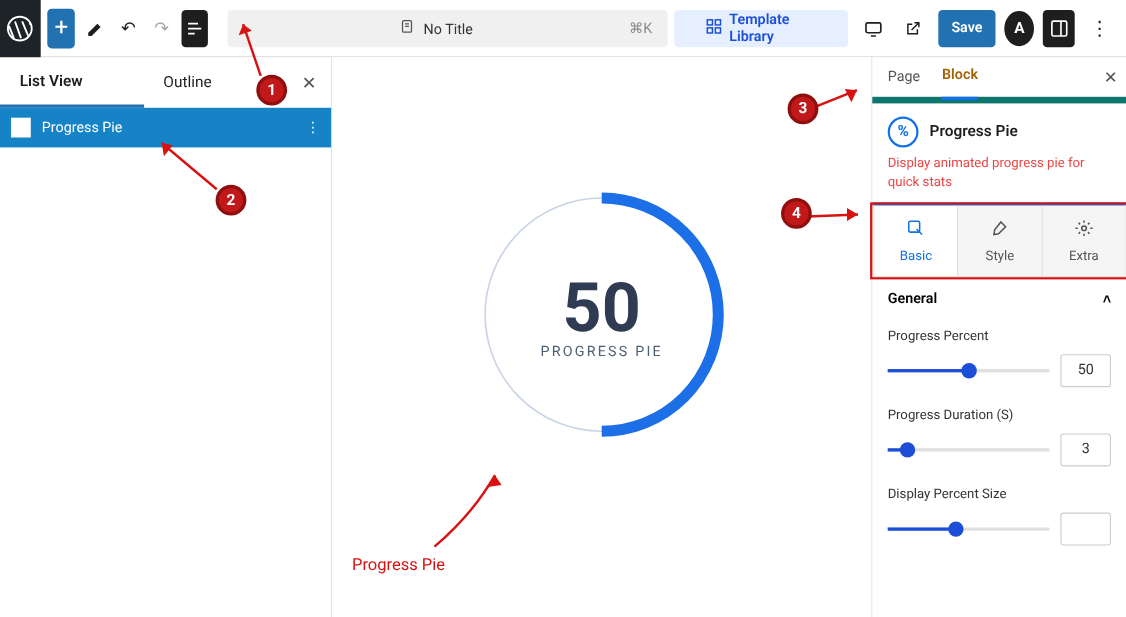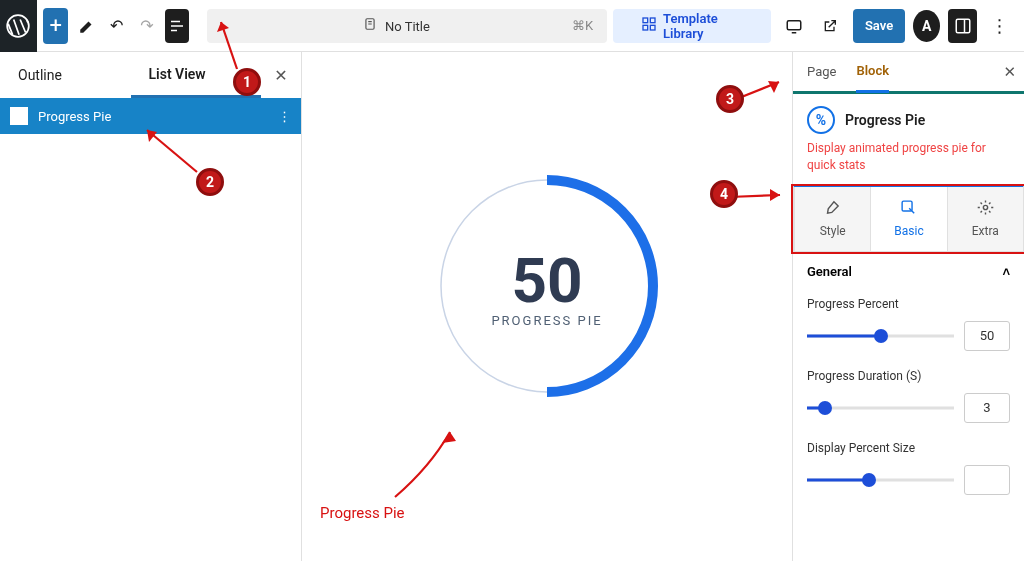--- a/index.html
+++ b/index.html
@@ -80,21 +80,21 @@
     font-weight: 700; display: flex; align-items: center; justify-content: center;
     font-size: 14px;
   }
   .anno-label { position: absolute; color: #d81212; font-size: 15px; }
 
   
   .rightpanel {
     width: 232px; border-left: 1px solid #e0e0e0; background: #fff;
     display: flex; flex-direction: column; font-size: 13px;
   }
-  .rp-tabs { display: flex; align-items: center; height: 42px; padding: 0 8px 0 14px; border-bottom: 3px solid #0f766e; }
+  .rp-tabs { display: flex; align-items: center; height: 42px; padding: 0 8px 0 14px; border-bottom: 6px solid #0f766e; }
   .rp-tab { margin-right: 20px; color: #555; height: 42px; display: flex; align-items: center; cursor: pointer; }
   .rp-tab.active { color: #a16207; font-weight: 600; border-bottom: 3px solid #1271e6; }
   .rp-close { margin-left: auto; cursor: pointer; color: #555; font-size: 15px; }
   .rp-head { padding: 12px 14px 10px; }
   .rp-head-row { display: flex; align-items: center; gap: 10px; margin-bottom: 6px; }
   .rp-icon-c {
     width: 28px; height: 28px; border: 2px solid #1271e6; border-radius: 50%;
     display: flex; align-items: center; justify-content: center; color: #1271e6;
     font-weight: 700; font-size: 14px;
   }
@@ -220,22 +220,22 @@
         </svg>
     </button>
     <button class="tb-btn" style="font-size:18px">⋮</button>
   </div>
 </div>
 
 <div class="body">
 
   <div class="leftpanel">
     <div class="lv-tabs">
+      <div class="lv-tab active">List View</div>
       <div class="lv-tab">Outline</div>
-      <div class="lv-tab active">List View</div>
       <div class="lv-close">✕</div>
     </div>
     <div class="lv-item">
       <span class="sq"></span>
       <span>Progress Pie</span>
       <span class="more">⋮</span>
     </div>
   </div>
 
   <div class="canvas">
@@ -291,36 +291,36 @@
     <div class="rp-head">
       <div class="rp-head-row">
         <div class="rp-icon-c">%</div>
         <div class="rp-title">Progress Pie</div>
       </div>
       <div class="rp-desc">Display animated progress pie for quick stats</div>
     </div>
 
     <div class="rp-settabs">
       <div class="settab-outline"></div>
-      <div class="rp-settab">
-        <span class="ic">
-          <svg width="17" height="17" viewBox="0 0 24 24" fill="none" stroke="#555" stroke-width="2">
-              <path d="M14 4l6 6-9 9-6 1 1-6 8-10z"></path>
-            </svg>
-        </span>
-        <span>Style</span>
-      </div>
       <div class="rp-settab active">
         <span class="ic">
           <svg width="17" height="17" viewBox="0 0 24 24" fill="none" stroke="#1271e6" stroke-width="2">
               <rect x="3" y="3" width="14" height="14" rx="2"></rect>
               <path d="M13 13l7 7"></path>
             </svg>
         </span>
         <span>Basic</span>
+      </div>
+      <div class="rp-settab">
+        <span class="ic">
+          <svg width="17" height="17" viewBox="0 0 24 24" fill="none" stroke="#555" stroke-width="2">
+              <path d="M14 4l6 6-9 9-6 1 1-6 8-10z"></path>
+            </svg>
+        </span>
+        <span>Style</span>
       </div>
       <div class="rp-settab">
         <span class="ic">
           <svg width="17" height="17" viewBox="0 0 24 24" fill="none" stroke="#555" stroke-width="2">
               <circle cx="12" cy="12" r="3"></circle>
               <path d="M12 2v3M12 19v3M4 12H1M23 12h-3M5 5l2 2M17 17l2 2M5 19l2-2M17 7l2-2"></path>
             </svg>
         </span>
         <span>Extra</span>
       </div>

